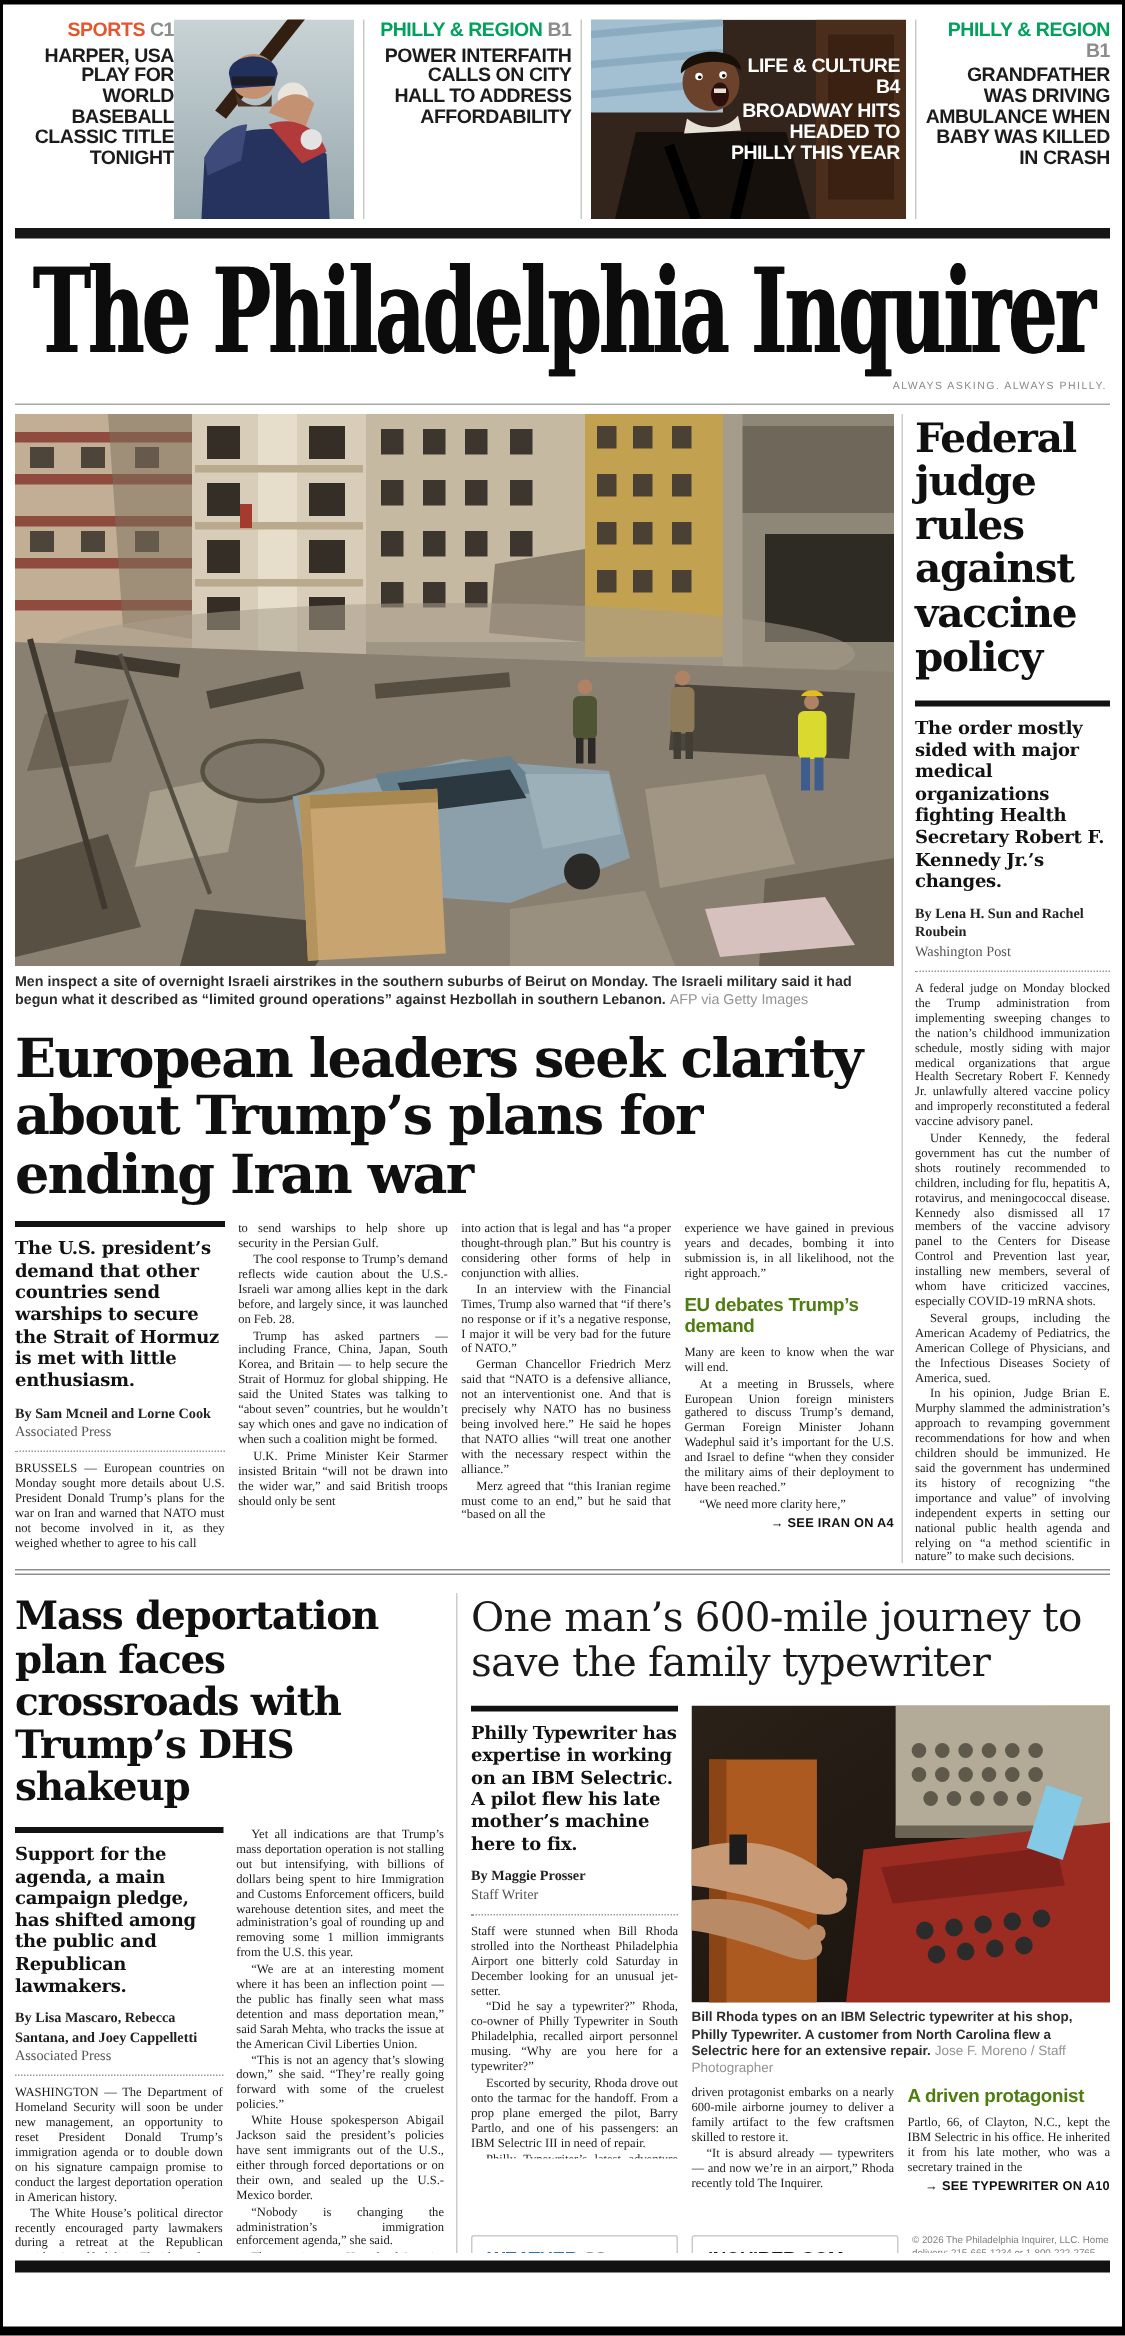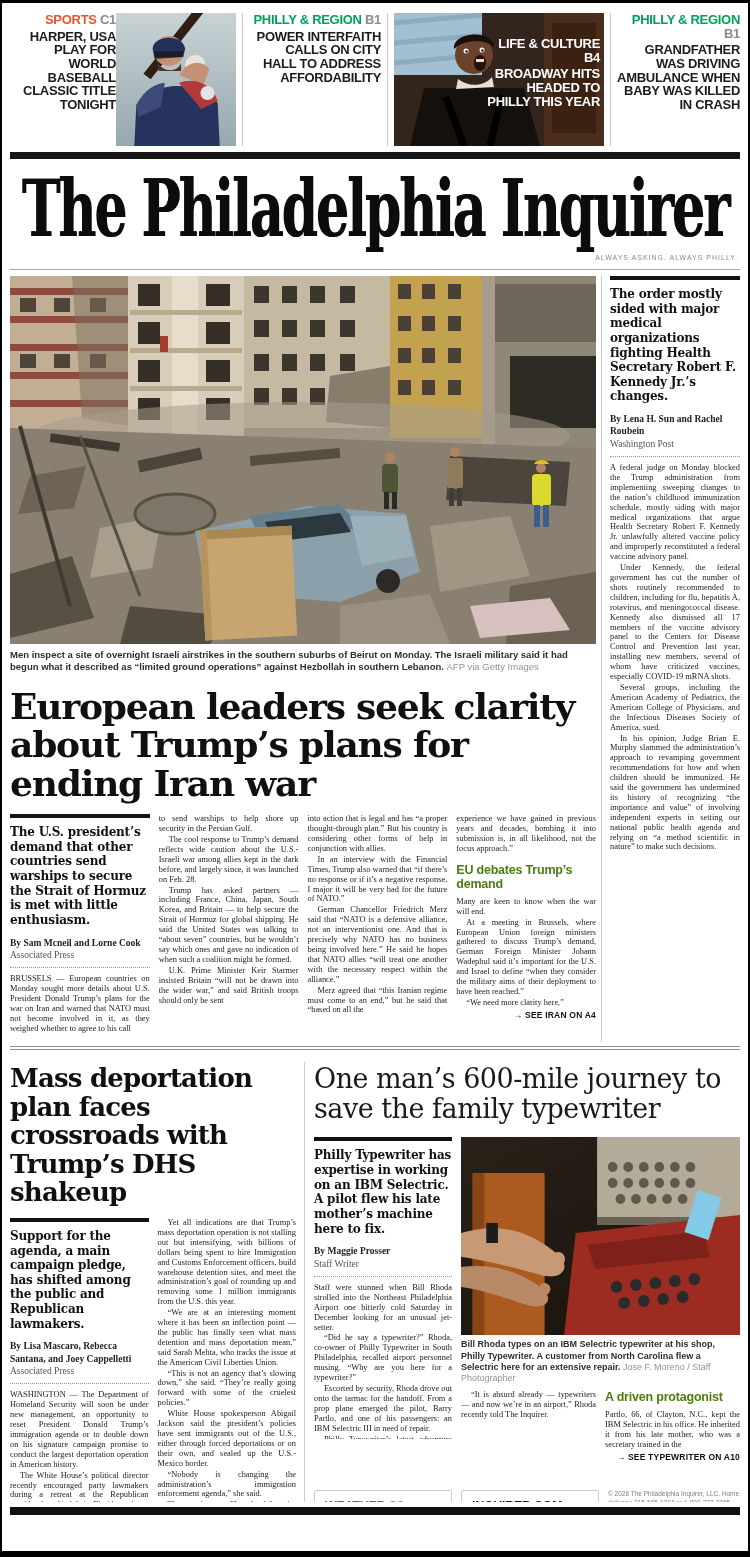--- a/index.html
+++ b/index.html
@@ -334,31 +334,32 @@
           <p class="bp">Trump has asked partners — including France, China, Japan, South Korea, and Britain — to help secure the Strait of Hormuz for global shipping. He said the United States was talking to “about seven” countries, but he wouldn’t say which ones and gave no indication of when such a coalition might be formed.</p>
           <p class="bp">U.K. Prime Minister Keir Starmer insisted Britain “will not be drawn into the wider war,” and said British troops should only be sent</p>
         </div>
         <div class="col">
           <p class="bp cont">into action that is legal and has “a proper thought-through plan.” But his country is considering other forms of help in conjunction with allies.</p>
           <p class="bp">In an interview with the Financial Times, Trump also warned that “if there’s no response or if it’s a negative response, I major it will be very bad for the future of NATO.”</p>
           <p class="bp">German Chancellor Friedrich Merz said that “NATO is a defensive alliance, not an interventionist one. And that is precisely why NATO has no business being involved here.” He said he hopes that NATO allies “will treat one another with the necessary respect within the alliance.”</p>
           <p class="bp">Merz agreed that “this Iranian regime must come to an end,” but he said that “based on all the</p>
         </div>
         <div class="col">
-          <p class="bp cont">experience we have gained in previous years and decades, bombing it into submission is, in all likelihood, not the focus approach.”</p>
+          <p class="bp cont">experience we have gained in previous years and decades, bombing it into submission is, in all likelihood, not the right approach.”</p>
           <h3 class="subhead">EU debates Trump’s demand</h3>
           <p class="bp flush">Many are keen to know when the war will end.</p>
           <p class="bp">At a meeting in Brussels, where European Union foreign ministers gathered to discuss Trump’s demand, German Foreign Minister Johann Wadephul said it’s important for the U.S. and Israel to define “when they consider the military aims of their deployment to have been reached.”</p>
           <p class="bp">“We need more clarity here,”</p>
           <span class="more">→ SEE IRAN ON A4</span>
         </div>
       </div>
     </div>
 
     <div class="main-right">
+      <h2 class="headline-col">Federal judge rules against vaccine policy</h2>
       <div class="deck-rule"></div>
       <p class="deck">The order mostly sided with major medical organizations fighting Health Secretary Robert F. Kennedy Jr.’s changes.</p>
       <div class="byline-block">
         <div class="byline">By Lena H. Sun and Rachel Roubein</div>
         <div class="byline-org">Washington Post</div>
       </div>
       <p class="bp flush">A federal judge on Monday blocked the Trump administration from implementing sweeping changes to the nation’s childhood immunization schedule, mostly siding with major medical organizations that argue Health Secretary Robert F. Kennedy Jr. unlawfully altered vaccine policy and improperly reconstituted a federal vaccine advisory panel.</p>
       <p class="bp">Under Kennedy, the federal government has cut the number of shots routinely recommended to children, including for flu, hepatitis A, rotavirus, and meningococcal disease. Kennedy also dismissed all 17 members of the vaccine advisory panel to the Centers for Disease Control and Prevention last year, installing new members, several of whom have criticized vaccines, especially COVID-19 mRNA shots.</p>
       <p class="bp">Several groups, including the American Academy of Pediatrics, the American College of Physicians, and the Infectious Diseases Society of America, sued.</p>
       <p class="bp">In his opinion, Judge Brian E. Murphy slammed the administration’s approach to revamping government recommendations for how and when children should be immunized. He said the government has undermined its history of recognizing “the importance and value” of involving independent experts in setting our national public health agenda and relying on “a method scientific in nature” to make such decisions.</p>
@@ -464,20 +465,21 @@
               <path d="M0,130 C30,126 62,134 84,152 C96,162 88,174 68,168 C44,160 18,152 0,150 Z" fill="#b98a66"></path>
               <rect x="26" y="86" width="12" height="20" fill="#1c1c1c"></rect>
               <circle cx="100" cy="122" r="7" fill="#c79974"></circle>
               <circle cx="86" cy="152" r="6" fill="#b98a66"></circle>
             </svg>
           </div>
           <p class="type-caption"><span>Bill Rhoda types on an IBM Selectric typewriter at his shop, Philly Typewriter. A customer from North Carolina flew a Selectric here for an extensive repair.</span> <span class="credit">Jose F. Moreno / Staff Photographer</span></p>
 
           <div class="cols type-cols">
             <div class="col">
+              <p class="bp cont">driven protagonist embarks on a nearly 600-mile airborne journey to deliver a family artifact to the few craftsmen skilled to restore it.</p>
               <p class="bp">“It is absurd already — typewriters — and now we’re in an airport,” Rhoda recently told The Inquirer.</p>
             </div>
             <div class="col">
               <h3 class="subhead" style="margin-top:0">A driven protagonist</h3>
               <p class="bp flush">Partlo, 66, of Clayton, N.C., kept the IBM Selectric in his office. He inherited it from his late mother, who was a secretary trained in the</p>
               <span class="more">→ SEE TYPEWRITER ON A10</span>
             </div>
           </div>
         </div>
       </div>

